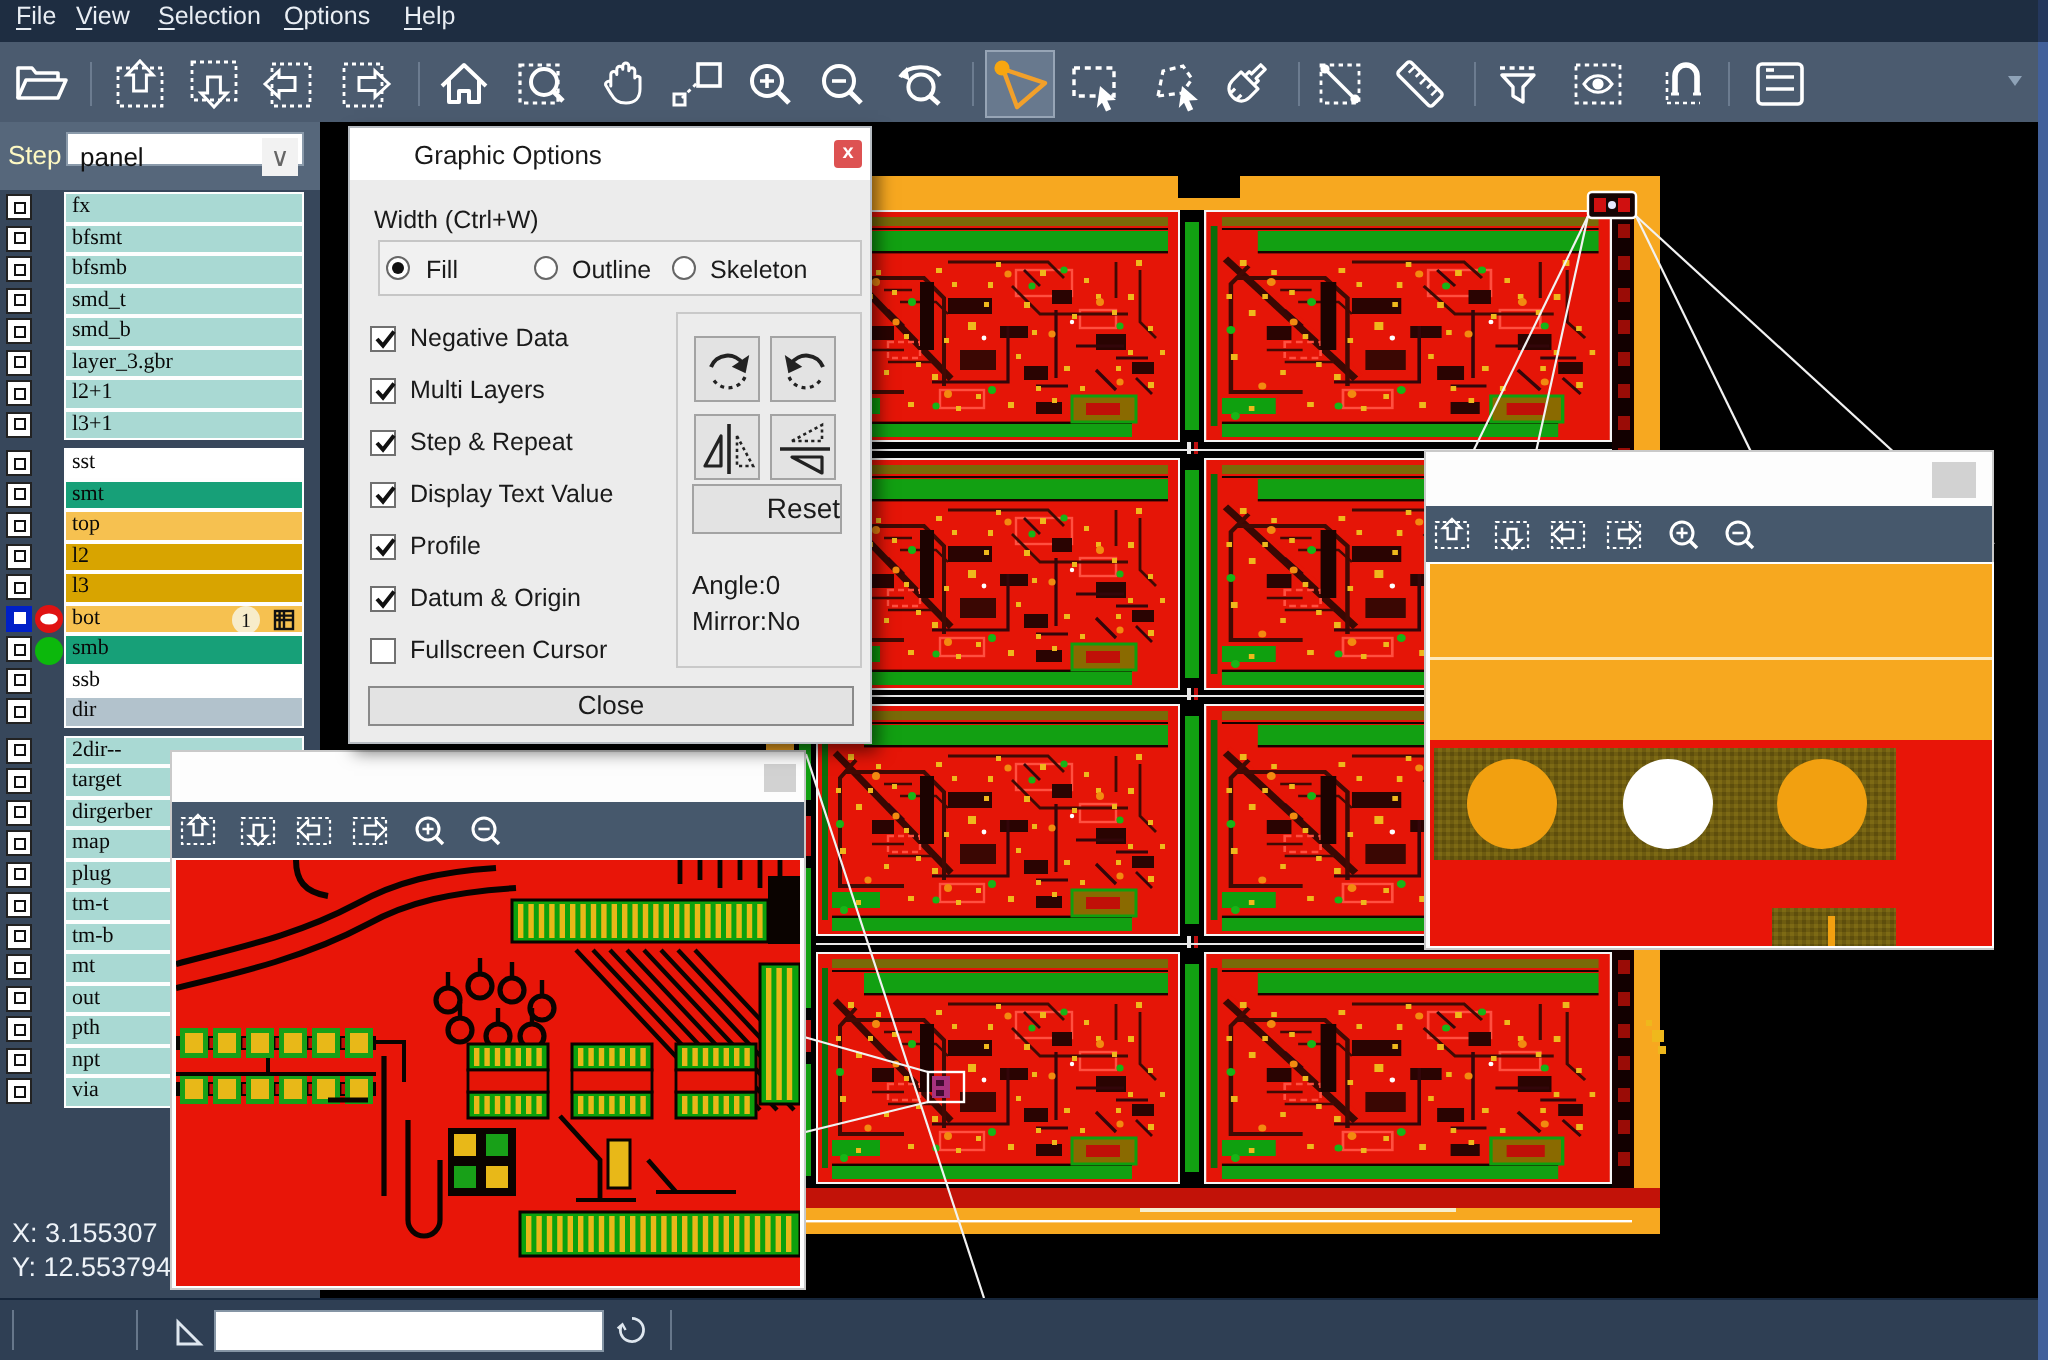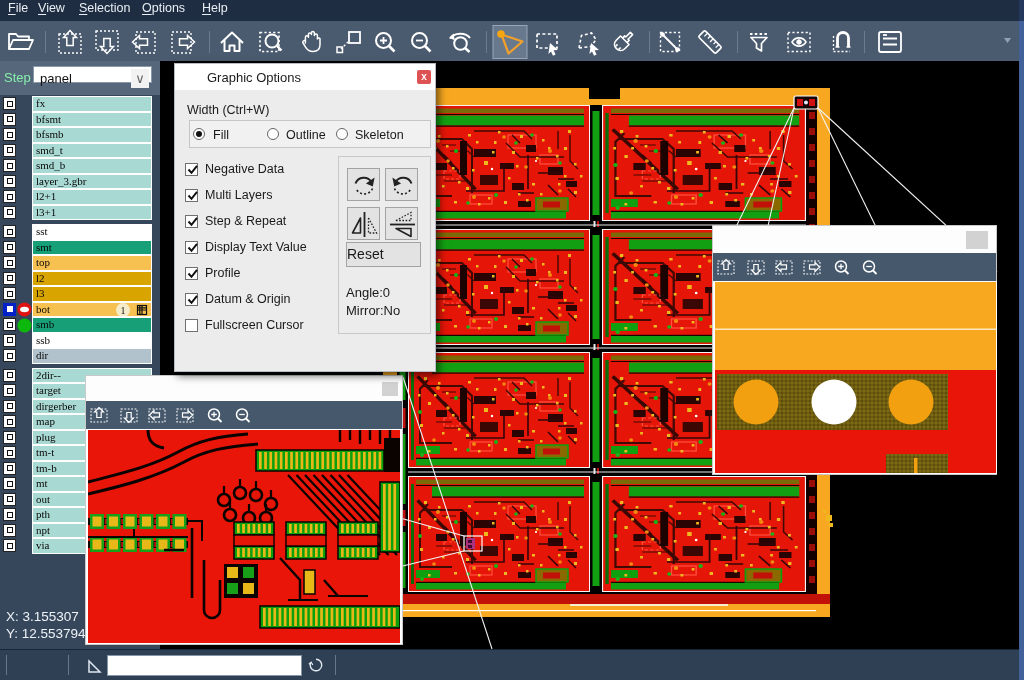--- a/index.html
+++ b/index.html
@@ -7,21 +7,21 @@
 #app { position:relative; width:1024px; height:680px; }
 
 #menubar { position:absolute; left:0; top:0; width:1024px; height:21px; background:#1e2d41; color:#e9eef4; font-size:12.5px; }
 #menubar span { position:absolute; top:1px;text-align:center; }
 #menubar u { text-decoration:underline; text-underline-offset:2px; }
 
 #toolbar { position:absolute; left:0; top:21px; width:1024px; height:40px; background:#4b5b6f; }
 
 #sidebar { position:absolute; left:0; top:61px; width:160px; height:588px; background:#37475b; }
 #stephead { position:absolute; left:0; top:0; width:160px; height:34px; background:#56677b; }
-#stephead .lbl { position:absolute; left:4px; top:9px; color:#86efac; font-size:13px; }
+#stephead .lbl { position:absolute; left:4px; top:9px; color:#fef9c3; font-size:13px; }
 #stepcombo { position:absolute; left:33px; top:5px; width:119px; height:17px; background:#fff; border:1px solid #8a9aaa; font-size:13px; color:#111; }
 #stepcombo .txt { position:absolute; left:6px; top:4px; }
 #stepcombo .chev { position:absolute; right:2px; top:2px; width:18px; height:19px; background:#f2f2f2; color:#666; text-align:center; font-size:13px; line-height:19px; }
 .row { position:absolute; left:0; width:160px; height:15.5px;font-family:Liberation Serif, serif; }
 .cb { position:absolute; left:3px; top:1px; width:13px; height:13px; background:#fff; border:1px solid #222; }
 .cb i { position:absolute; left:2.5px; top:2.5px; width:6px; height:6px; border:1.2px solid #111; background:#fff; display:block; }
 .cell { position:absolute; left:32px; top:0; width:120px; height:15.5px; border:1px solid #fefefe; font-size:11px; color:#090909; line-height:13.5px; padding-left:3px; overflow:hidden; }
 .xy { position:absolute; left:6px; color:#eef3f8; font-size:13.5px; }
 
 #canvas { position:absolute; left:160px; top:61px; width:864px; height:588px; background:#000; overflow:hidden; }
@@ -961,23 +961,24 @@
           <path d="M12.5,10 L12.5,25 L4.5,25 Z" fill="none" stroke="#222" stroke-width="1.6" stroke-linejoin="round"></path>
           <path d="M20.5,10 L28.5,25 L20.5,25 Z" fill="none" stroke="#222" stroke-width="1.3" stroke-dasharray="1.6,1.6"></path>
         </svg></div>
       <div class="dbtn" style="left:210px;top:143px;width:33px;height:33px"><svg width="33" height="33">
           <g transform="rotate(-90 16.5 16.5)">
             <path d="M16.5,4 V29" stroke="#222" stroke-width="1.8"></path>
             <path d="M12.5,10 L12.5,25 L4.5,25 Z" fill="none" stroke="#222" stroke-width="1.6" stroke-linejoin="round"></path>
             <path d="M20.5,10 L28.5,25 L20.5,25 Z" fill="none" stroke="#222" stroke-width="1.3" stroke-dasharray="1.6,1.6"></path>
           </g>
         </svg></div>
-      <div class="dbtn" style="left:171px;top:178px;width:75px;height:25px;text-align:left;line-height:23px;font-size:14px">Reset</div>
+      <div class="dbtn" style="left:171px;top:178px;width:75px;height:25px;text-align:right;line-height:23px;font-size:14px">Reset</div>
       <div style="position:absolute;left:171px;top:221px;font-size:13px">Angle:0</div>
       <div style="position:absolute;left:171px;top:239px;font-size:13px">Mirror:No</div>
+      <div class="dbtn" style="left:9px;top:279px;width:243px;height:20px;text-align:center;line-height:18px;font-size:13px;border-color:#8a8a8a">Close</div>
     </div>
 
 <div style="position:absolute;right:0;top:0;width:5px;height:680px;background:#42609a;z-index:50"></div>
 <div style="position:absolute;right:0;top:0;width:5px;height:21px;background:#24375c;z-index:51"></div>
 <svg width="14" height="14" style="position:absolute;left:1001px;top:34px;z-index:40">
       <path d="M3,4 L10,4 L6.5,9 Z" fill="#8fa3b8"></path>
     </svg>
 
 <div id="statusbar">
   <div class="vsep" style="left:6px"></div>

